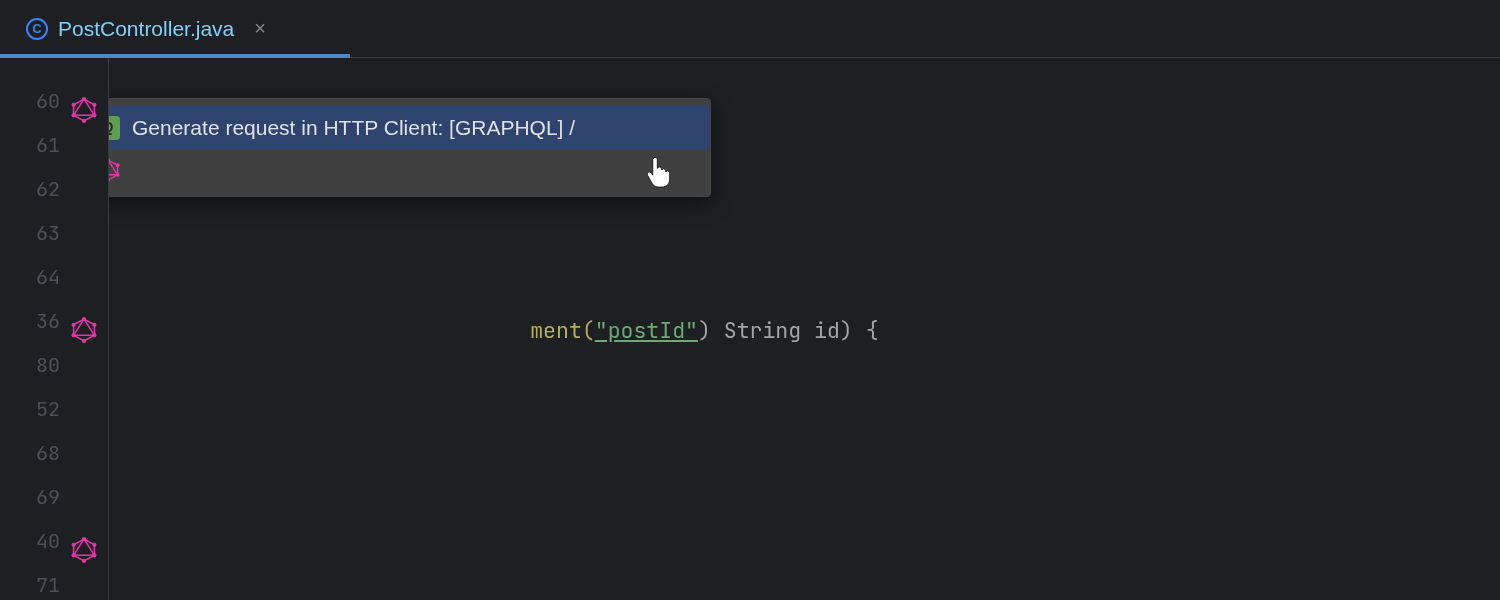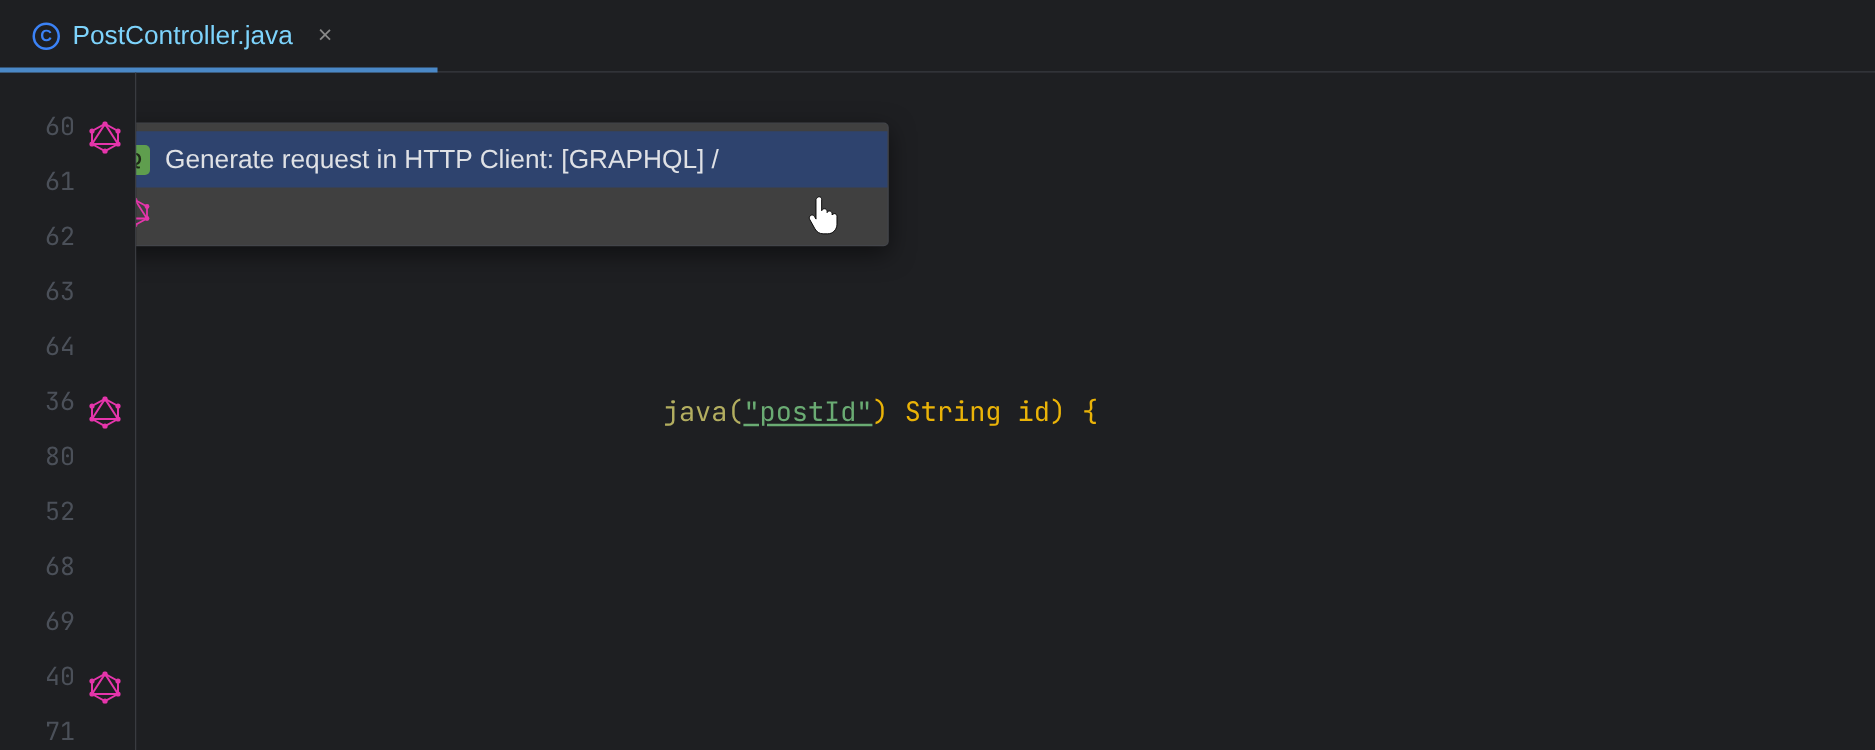--- a/index.html
+++ b/index.html
@@ -97,21 +97,21 @@
   }
   .code-line {
     height: 44px;
     padding-left: 60px;
   }
   .indent1 { padding-left: 60px; }
   .indent2 { padding-left: 130px; }
 
   .kw-ann { color: #b3ae60; }
   .str-u { color: #6aab73; text-decoration: underline; text-decoration-color: #6aab73; }
-  .punc { color: #eab308; }
+  .punc { color: #a3a3a3; }
 
   .graphql-icon {
     width: 26px; height: 26px;
   }
   .popup {
     position: absolute;
     top: 40px;
     left: -28px;
     width: 630px;
     background: #404040;
@@ -233,21 +233,21 @@
             <circle cx="10" cy="30" r="8"></circle>
     </g>
   </svg>
       </div>
       <div class="gutter-icon-slot"></div>
     </div>
   <div class="code">
 
 
     <div class="code-line indent1" style="position:relative;">
-      <span style="visibility:hidden">public Post post(@Argu</span><span class="kw-ann">java(</span><span class="str-u">"postId"</span><span class="punc">) String id) {</span>
+      <span style="visibility:hidden">public Post post(@Argu</span><span class="kw-ann">ment(</span><span class="str-u">"postId"</span><span class="punc">) String id) {</span>
     </div>
 
     <div class="code-line indent2">
       
     </div>
 
     
     
 
     

